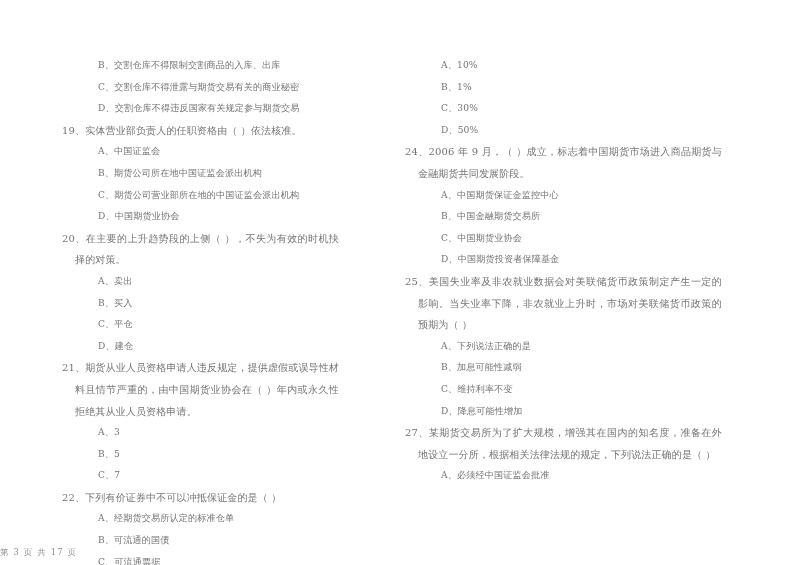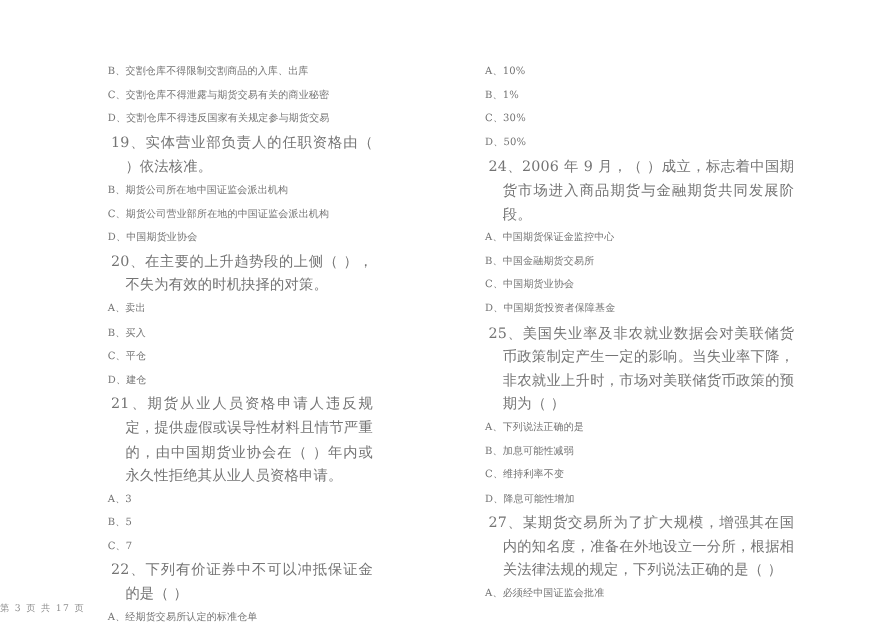--- a/index.html
+++ b/index.html
@@ -35,29 +35,28 @@
     width: 345px;
     box-sizing: border-box;
   }
   .col-left  { padding-left: 62px; padding-right: 6px; }
   .col-right { padding-left: 22px; padding-right: 6px; margin-left: 38px; }
 
   .q {
     margin: 0 0 0 0;
   }
   .q-stem {
-    font-size: 13px;
+    font-size: 10px;
     line-height: 21.6px;
     text-indent: 0;
     padding-left: 13px;
     text-align: justify;
     letter-spacing: 0.15px;
     color: #6c6c6c;
     word-break: break-all;
-    margin-left: 39px;
   }
   .q-stem .qnum {
     margin-left: -13px;
   }
   .opt {
     font-size: 9.1px;
     line-height: 21.6px;
     padding-left: 36px;
     color: #6c6c6c;
     letter-spacing: 0.15px;
@@ -90,20 +89,21 @@
   <div class="columns">
 
     <div class="col col-left">
 
       <div class="opt">B、交割仓库不得限制交割商品的入库、出库</div>
       <div class="opt">C、交割仓库不得泄露与期货交易有关的商业秘密</div>
       <div class="opt">D、交割仓库不得违反国家有关规定参与期货交易</div>
 
       <div class="q">
         <div class="q-stem"><span class="qnum">19、</span><span>实体营业部负责人的任职资格由（      ）依法核准。</span></div>
+        <div class="opt">A、中国证监会</div>
         <div class="opt">B、期货公司所在地中国证监会派出机构</div>
         <div class="opt">C、期货公司营业部所在地的中国证监会派出机构</div>
         <div class="opt">D、中国期货业协会</div>
       </div>
 
       <div class="q">
         <div class="q-stem"><span class="qnum">20、</span><span>在主要的上升趋势段的上侧（      ），不失为有效的时机抉择的对策。</span></div>
         <div class="opt">A、卖出</div>
         <div class="opt">B、买入</div>
         <div class="opt">C、平仓</div>

